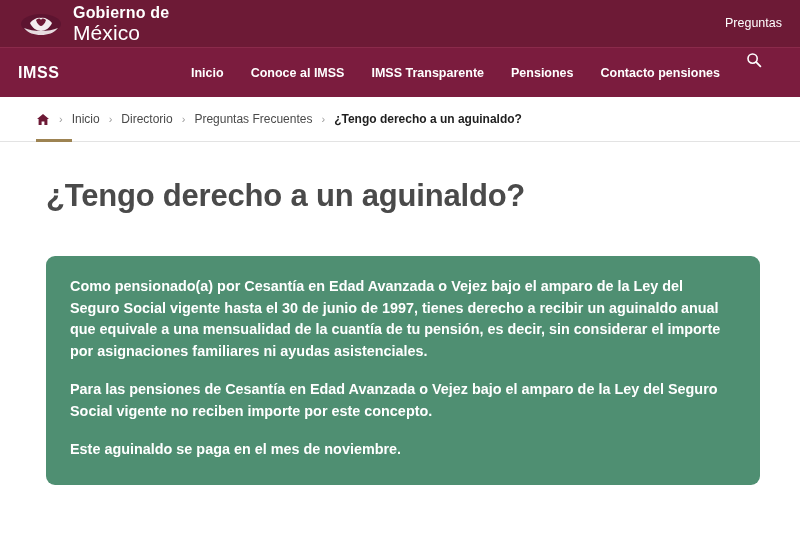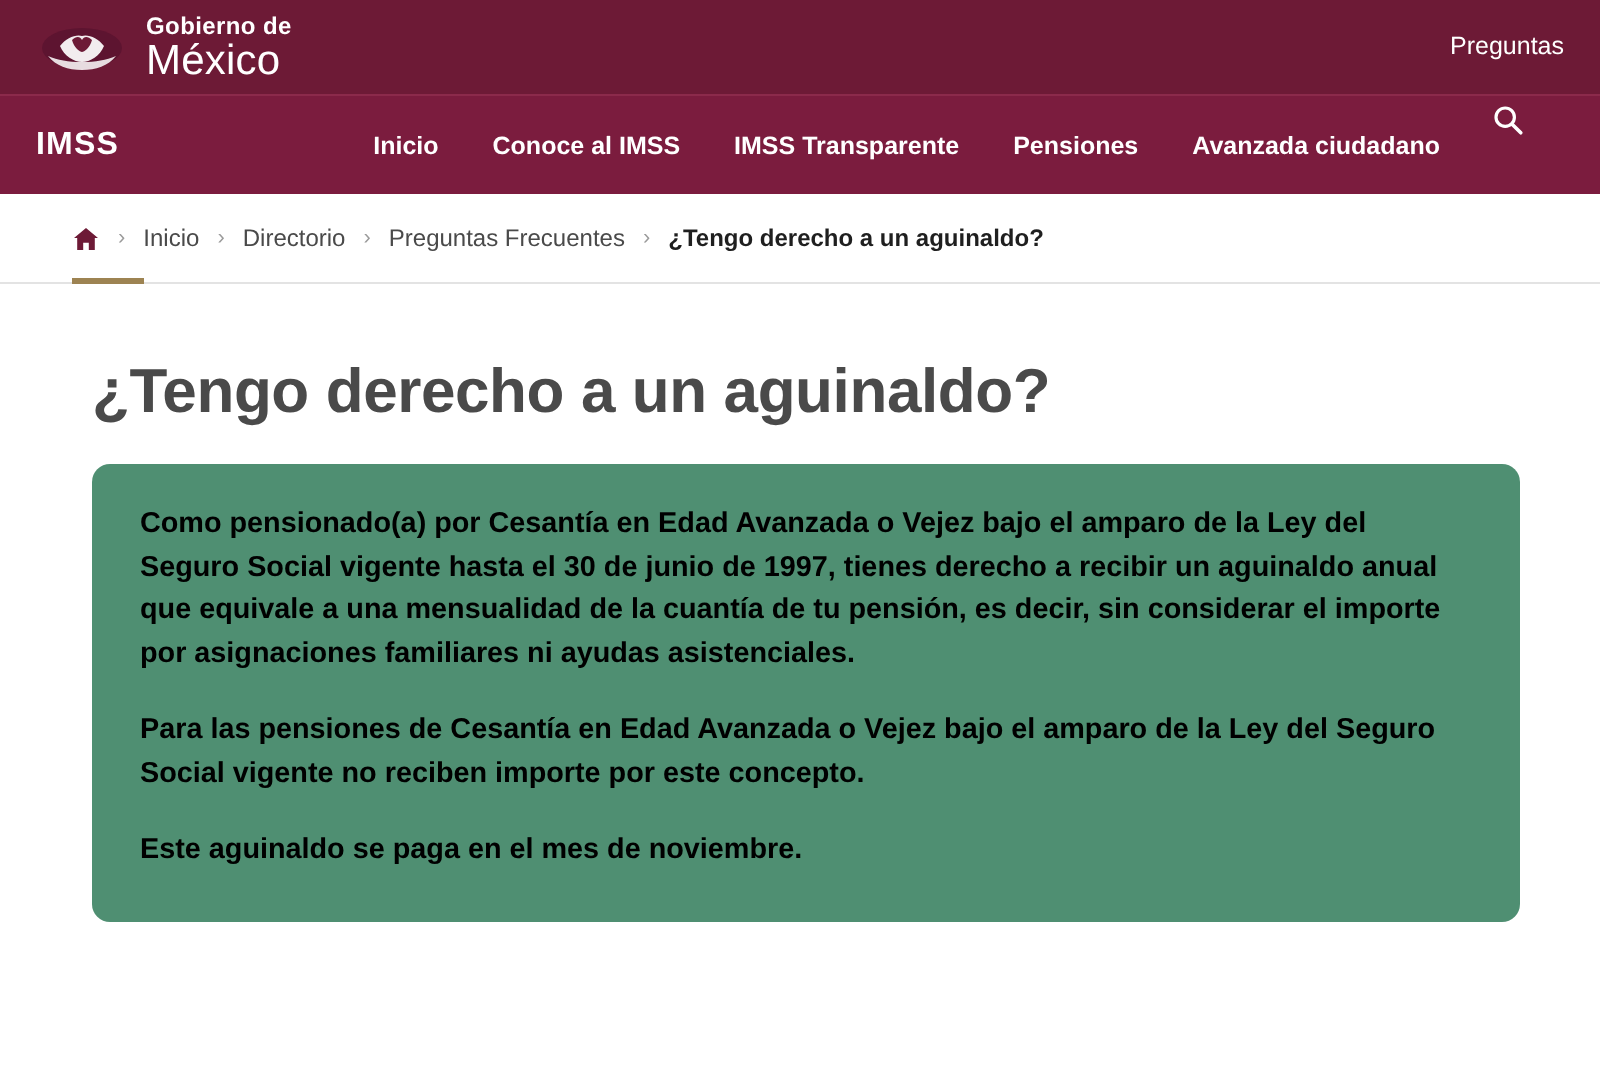--- a/index.html
+++ b/index.html
@@ -28,21 +28,21 @@
   .eagle {
     width: 46px;
     height: 30px;
     display: block;
   }
   .brand-text {
     color: #ffffff;
     line-height: 1;
   }
   .brand-text .sub {
-    font-size: 12px;
+    font-size: 16px;
     letter-spacing: .2px;
     display: block;
     font-weight: bold;
     margin-bottom: 1px;
   }
   .brand-text .main {
     font-size: 21px;
     font-weight: normal;
     display: block;
     letter-spacing: .1px;
@@ -132,24 +132,24 @@
   h1.page-title {
     font-size: 31px;
     line-height: 1.28;
     color: #4a4a4a;
     font-weight: bold;
     max-width: 520px;
     letter-spacing: -.2px;
   }
 
   .callout {
-    margin-top: 16px;
+    margin-top: 40px;
     background: #4f8f72;
     border-radius: 9px;
-    color: #000000;
+    color: #ffffff;
     padding: 20px 24px 24px 24px;
     width: 714px;
   }
   .callout p {
     font-size: 14.4px;
     font-weight: bold;
     line-height: 1.52;
     margin-bottom: 16px;
   }
   .callout p:last-child { margin-bottom: 0; }
@@ -180,21 +180,21 @@
   </div>
 </div>
 
 <div class="imss-bar">
   <div class="imss-logo">IMSS</div>
   <nav class="imss-nav">
     <a href="#">Inicio</a>
     <a href="#">Conoce al IMSS</a>
     <a href="#">IMSS Transparente</a>
     <a href="#">Pensiones</a>
-    <a href="#">Avanzada ciudadano</a>
+    <a href="#">Contacto pensiones</a>
   </nav>
 </div>
 
 <div class="crumb-wrap">
   <div class="crumb">
     <svg class="home-icon" viewBox="0 0 14 13">
       <path d="M7 1L1 6h1.6v6h3V8.4h2.8V12h3V6H13L7 1z" fill="#6d1a36"></path>
     </svg>
     <span class="sep">›</span>
     <a href="#">Inicio</a>

